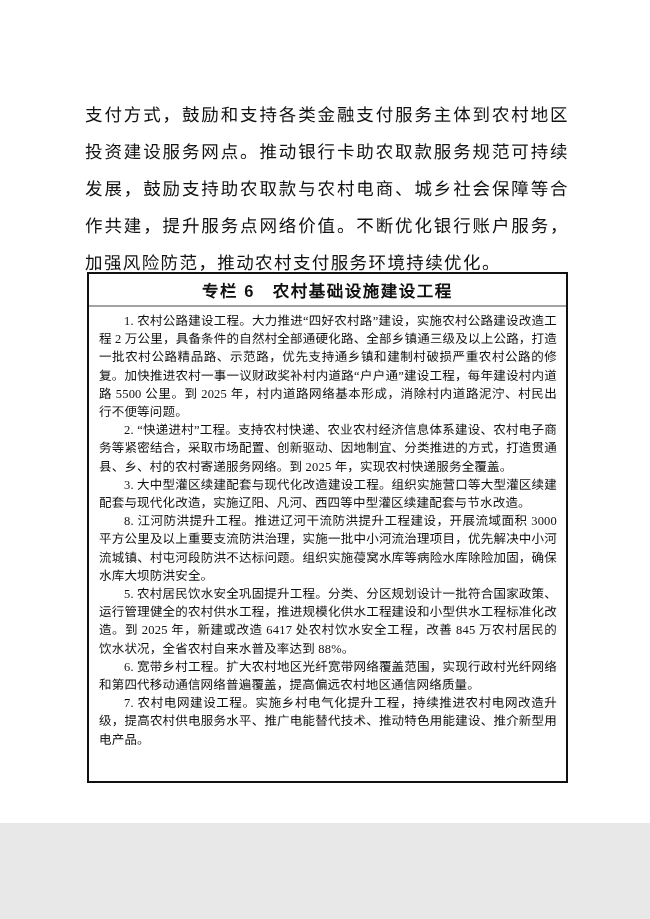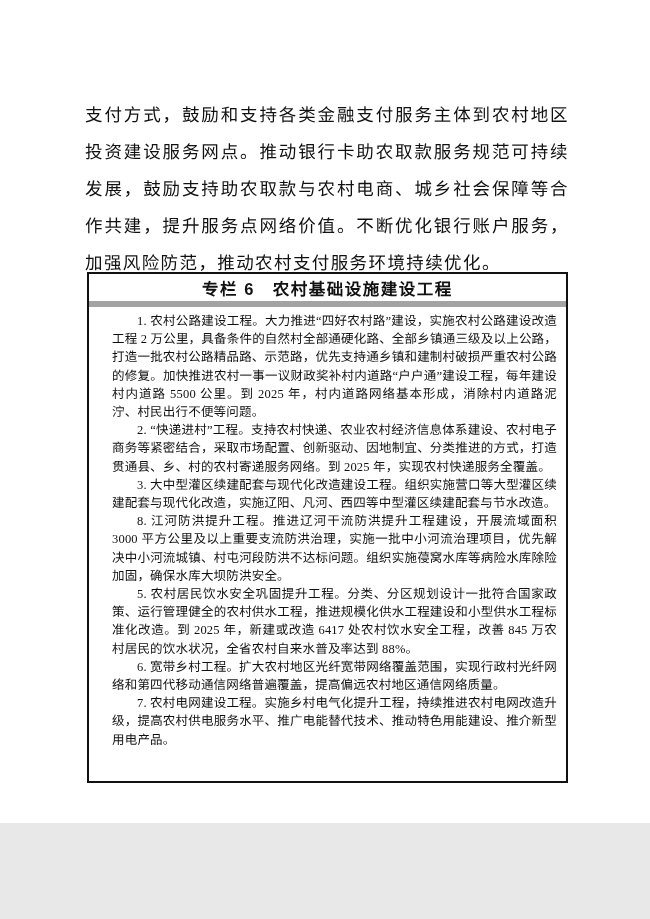--- a/index.html
+++ b/index.html
@@ -30,33 +30,33 @@
     position: absolute;
     top: 272px;
     left: 87px;
     width: 481px;
     height: 511px;
     border: 2px solid #111111;
     background: #ffffff;
   }
   .column-box-header {
     height: 33px;
-    border-bottom: 6px solid #a3a3a3;
+    border-bottom: 2px solid #a3a3a3;
     display: flex;
     align-items: center;
     justify-content: center;
   }
   .column-box-title {
     font-family: "Liberation Sans", "DejaVu Sans", sans-serif;
     font-weight: bold;
     font-size: 16.5px;
     letter-spacing: 1.5px;
   }
   .column-box-body {
-    padding: 5px 9px 4px 23px;
+    padding: 5px 9px 4px 10px;
     font-size: 12.5px;
     line-height: 18.2px;
     letter-spacing: 0.2px;
     text-align: justify;
     text-align-last: left;
     font-weight: 500;
     overflow: hidden;
     height: 474px;
   }
   .column-box-body p {

